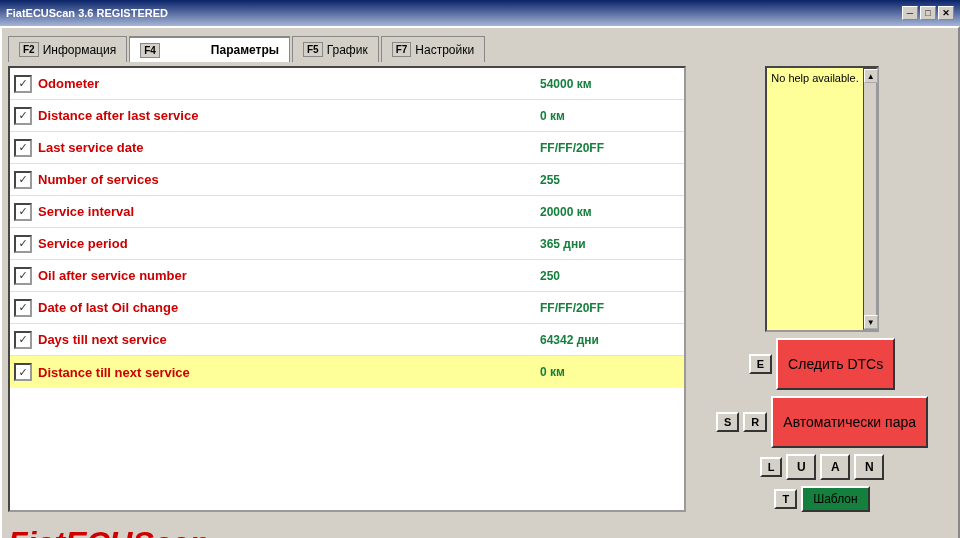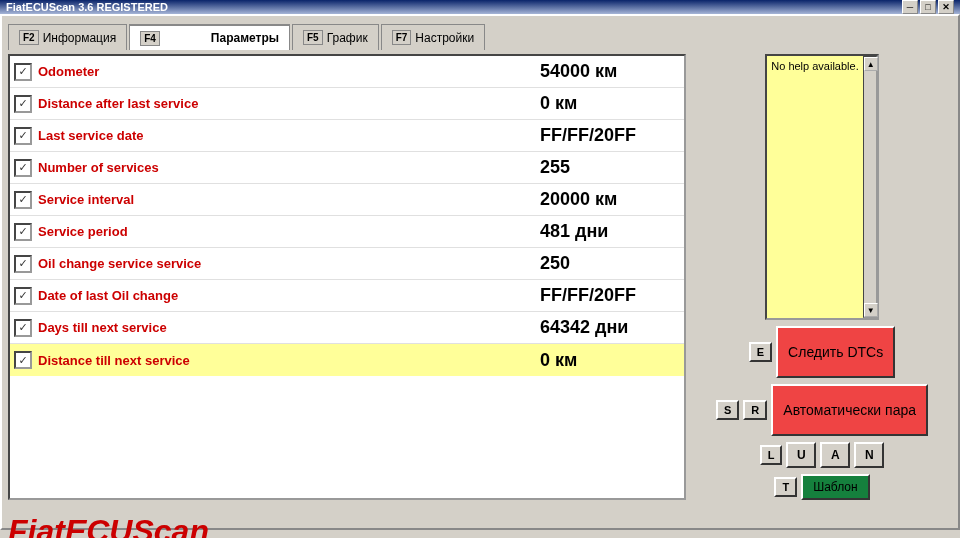--- a/index.html
+++ b/index.html
@@ -9,21 +9,21 @@
       background: #d4d0c8;
       font-family: 'Tahoma', 'Arial', sans-serif;
       font-size: 12px;
       overflow: hidden;
     }
 
     
     .title-bar {
       background: linear-gradient(to bottom, #0a246a, #a6b5d7);
       color: white;
-      height: 14px;
+      height: 26px;
       display: flex;
       align-items: center;
       padding: 0 6px;
       font-size: 11px;
       font-weight: bold;
       user-select: none;
     }
     .title-bar-text { flex: 1; }
     .title-bar-buttons { display: flex; gap: 2px; }
     .tb-btn {
@@ -127,23 +127,23 @@
       font-size: 11px;
       color: #333;
     }
     .row-label {
       color: #cc0000;
       font-weight: bold;
       flex: 1;
       font-size: 13px;
     }
     .row-value {
-      color: #000000;
-      font-weight: bold;
-      font-size: 18px;
+      color: #15803d;
+      font-weight: bold;
+      font-size: 12px;
       min-width: 140px;
       text-align: left;
     }
 
     
     .right-panel {
       width: 260px;
       display: flex;
       flex-direction: column;
       gap: 6px;
@@ -314,25 +314,25 @@
           <span class="row-value">255</span>
         </div>
         <div class="data-row normal">
           <div class="row-checkbox">✓</div>
           <span class="row-label">Service interval</span>
           <span class="row-value">20000 км</span>
         </div>
         <div class="data-row normal">
           <div class="row-checkbox">✓</div>
           <span class="row-label">Service period</span>
-          <span class="row-value">481 дни</span>
-        </div>
-        <div class="data-row normal">
-          <div class="row-checkbox">✓</div>
-          <span class="row-label">Oil change service service</span>
+          <span class="row-value">365 дни</span>
+        </div>
+        <div class="data-row normal">
+          <div class="row-checkbox">✓</div>
+          <span class="row-label">Oil after service number</span>
           <span class="row-value">250</span>
         </div>
         <div class="data-row normal">
           <div class="row-checkbox">✓</div>
           <span class="row-label">Date of last Oil change</span>
           <span class="row-value">FF/FF/20FF</span>
         </div>
         <div class="data-row normal">
           <div class="row-checkbox">✓</div>
           <span class="row-label">Days till next service</span>

